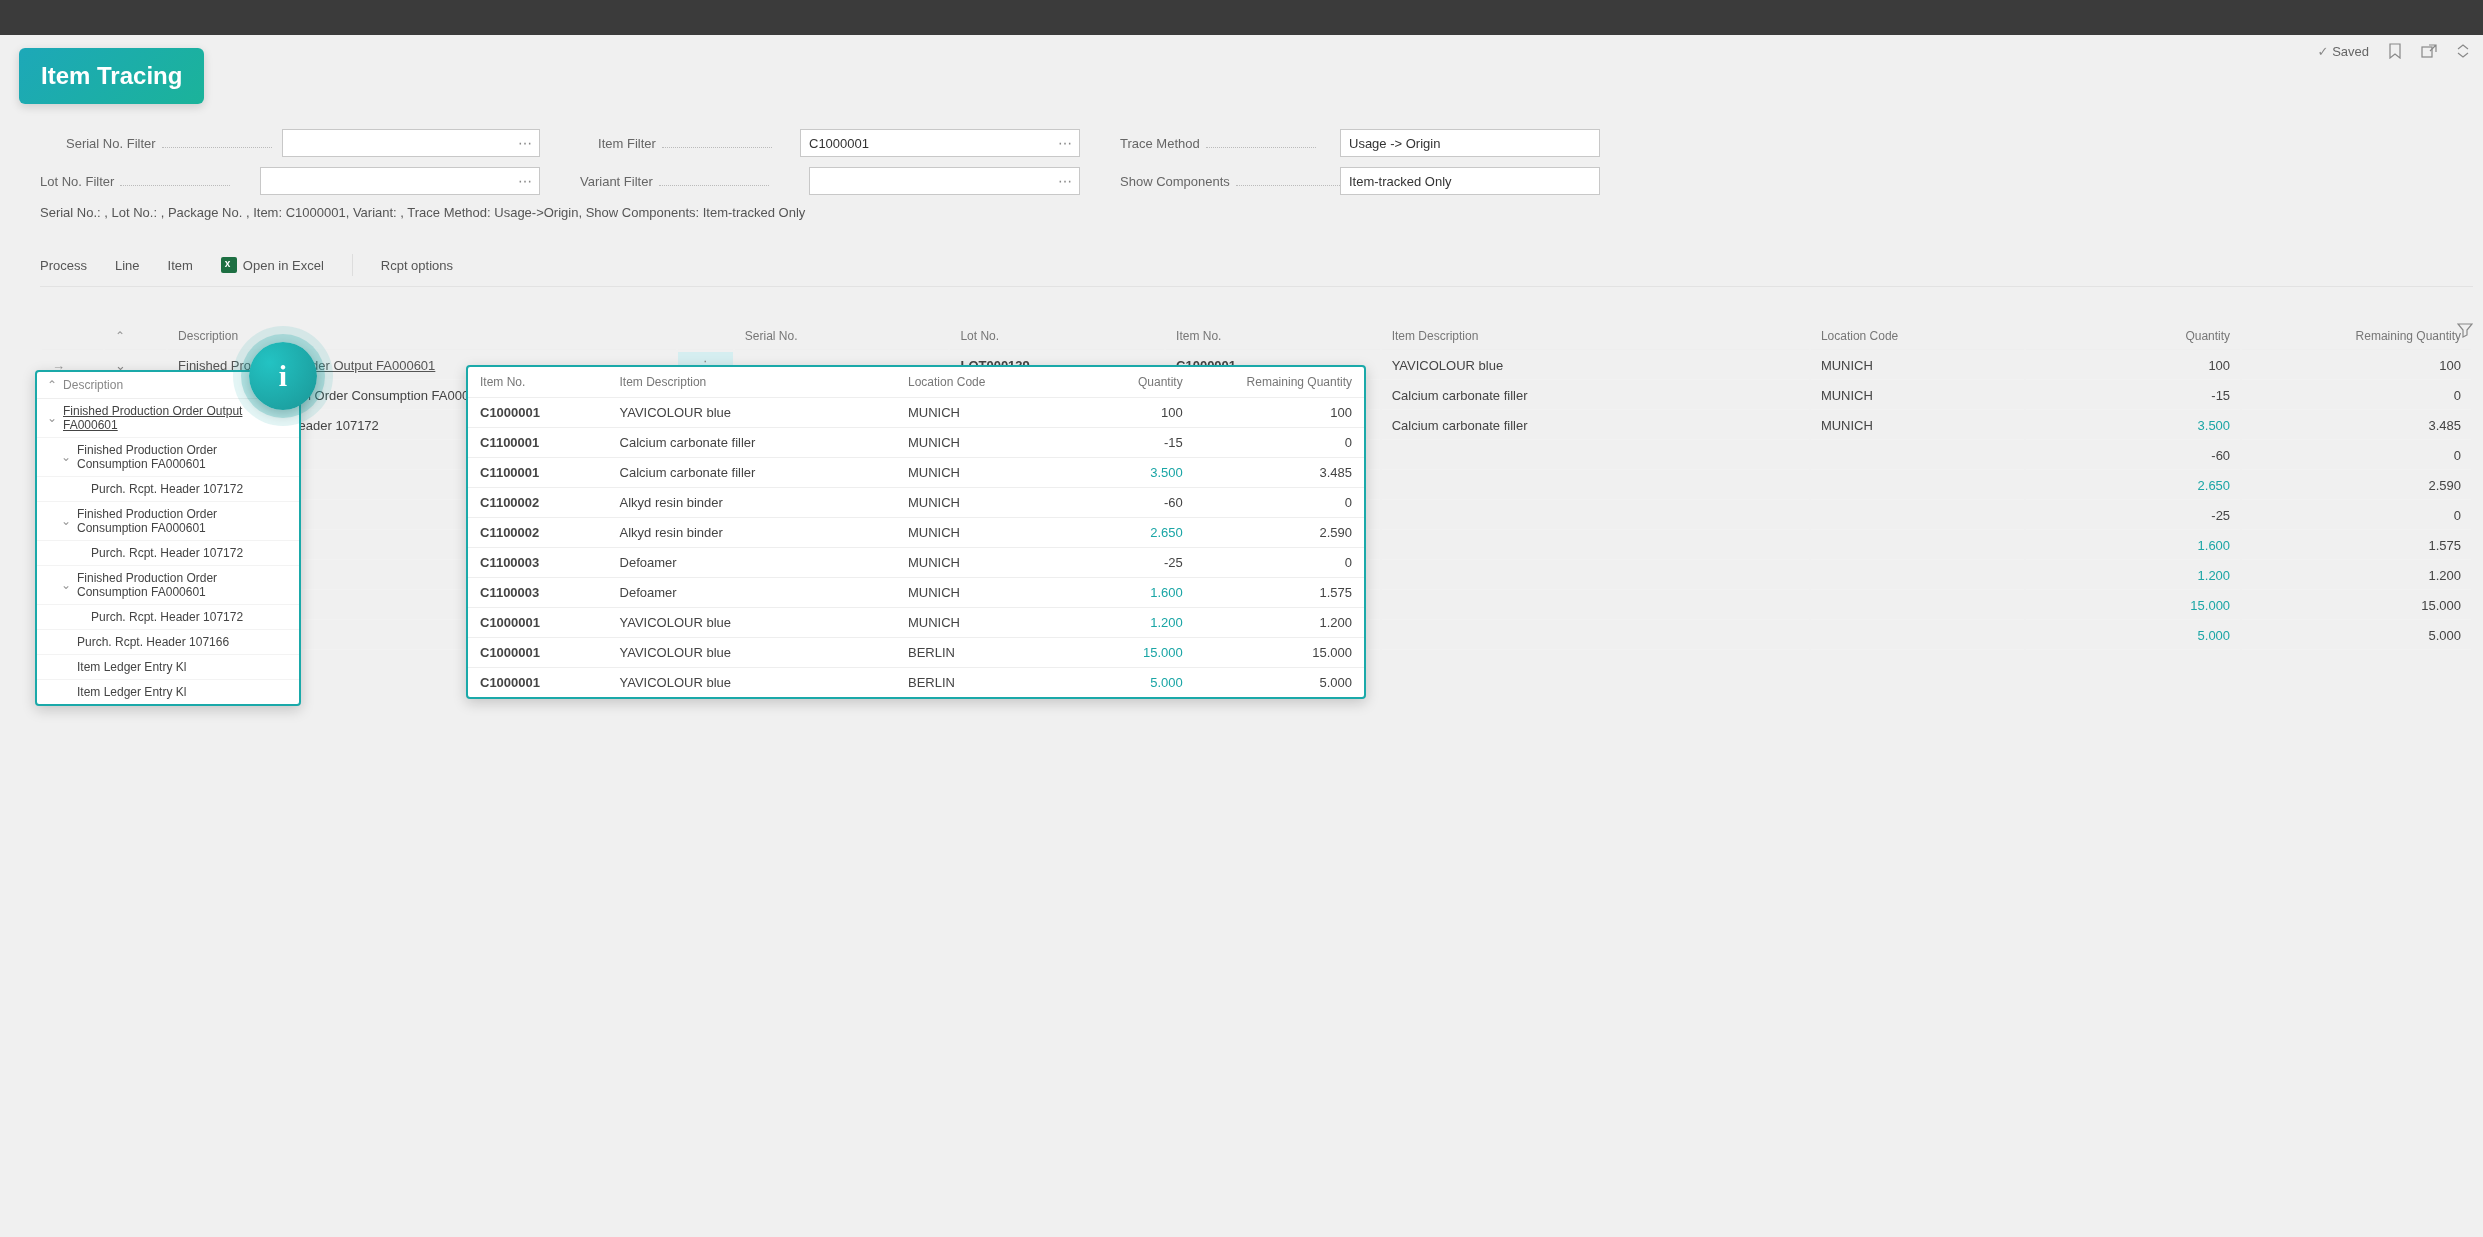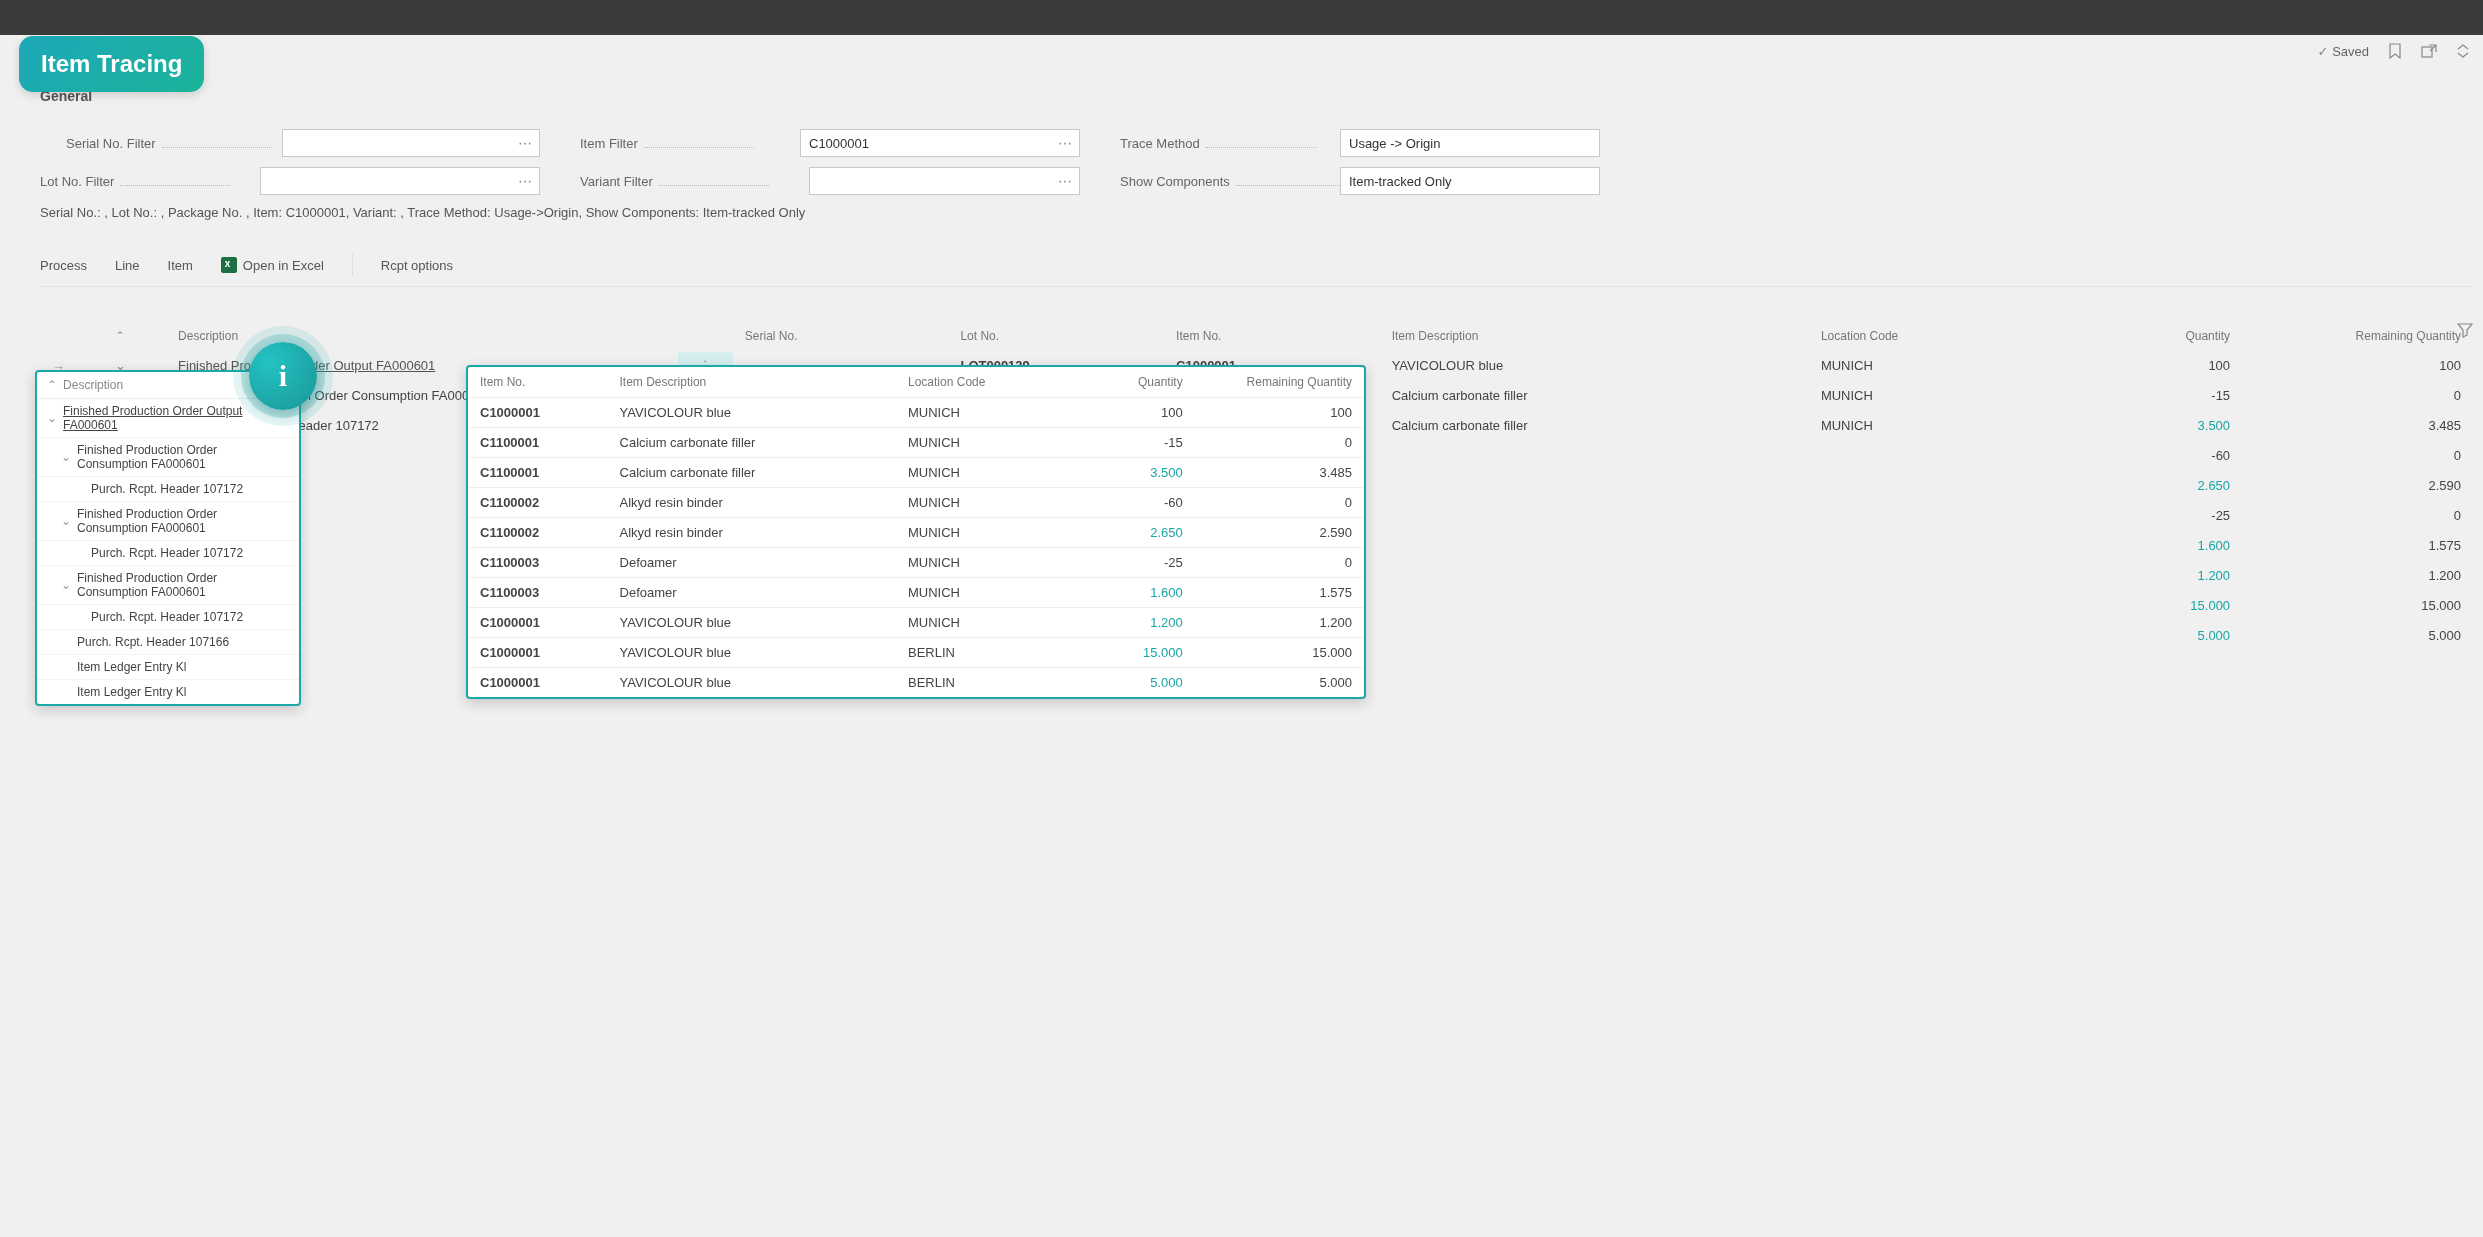--- a/index.html
+++ b/index.html
@@ -1,20 +1,20 @@
 <!DOCTYPE html>
 <html><head>
 <meta charset="utf-8">
 <style>
 * { box-sizing: border-box; margin: 0; padding: 0; }
 body { font-family: 'Segoe UI', Tahoma, sans-serif; font-size: 13px; color: #333; background: #f0f0f0; width: 2483px; height: 1237px; overflow: hidden; }
 
 .top-bar { height: 35px; background: #3b3b3b; }
 
-.badge-title { position: absolute; top: 36px; left: 19px; background: linear-gradient(135deg, #1da8b8, #1bb39a); color: #fff; font-size: 24px; font-weight: 600; padding: 14px 22px; border-radius: 14px; box-shadow: 0 3px 10px rgba(0,0,0,0.15); z-index: 10; }
+.badge-title { position: absolute; top: 48px; left: 19px; background: linear-gradient(135deg, #1da8b8, #1bb39a); color: #fff; font-size: 24px; font-weight: 600; padding: 14px 22px; border-radius: 6px; box-shadow: 0 3px 10px rgba(0,0,0,0.15); z-index: 10; }
 
 .saved-row { position: absolute; top: 43px; right: 12px; display: flex; align-items: center; gap: 18px; color: #666; font-size: 13px; }
 .saved-row .icon { width: 16px; height: 16px; display: inline-flex; align-items: center; justify-content: center; color: #666; }
 .check-icon::before { content: "✓"; color: #888; }
 
 .page-wrap { position: absolute; top: 88px; left: 40px; right: 10px; }
 
 .section-title { font-size: 14px; font-weight: 600; color: #555; margin-bottom: 25px; }
 .filter-label { font-size: 13px; color: #666; white-space: nowrap; position: relative; }
 .dotted { flex: 1; border-bottom: 1px dotted #bbb; display: inline-block; height: 8px; margin-left: 6px; width: 110px; vertical-align: middle; }
@@ -103,21 +103,21 @@
         <div class="input-wrap"><input class="filter-input" value="" style=""><span class="dots">⋯</span></div>
       </div>
       <div style="display:flex; align-items:center; gap:10px;">
         <div class="filter-label" style="width:210px;"><span>Lot No. Filter</span><span class="dotted"></span></div>
         <div class="input-wrap"><input class="filter-input" value="" style=""><span class="dots">⋯</span></div>
       </div>
     </div>
 
     <div style="display:flex; flex-direction:column; gap:10px; width:500px;">
       <div style="display:flex; align-items:center; gap:10px;">
-        <div class="filter-label" style="width:210px;"><span>Item Filter</span><span class="dotted"></span></div>
+        <div class="filter-label" style="width:210px;text-align:center;"><span>Item Filter</span><span class="dotted"></span></div>
         <div class="input-wrap"><input class="filter-input" value="C1000001" style=""><span class="dots">⋯</span></div>
       </div>
       <div style="display:flex; align-items:center; gap:25px;">
         <div class="filter-label" style="width:210px;"><span>Variant Filter</span><span class="dotted"></span></div>
         <div class="input-wrap"><input class="filter-input" value="" style=""><span class="dots">⋯</span></div>
       </div>
     </div>
 
     <div style="display:flex; flex-direction:column; gap:10px; width:480px;">
       <div style="display:flex; align-items:center; gap:10px;">

